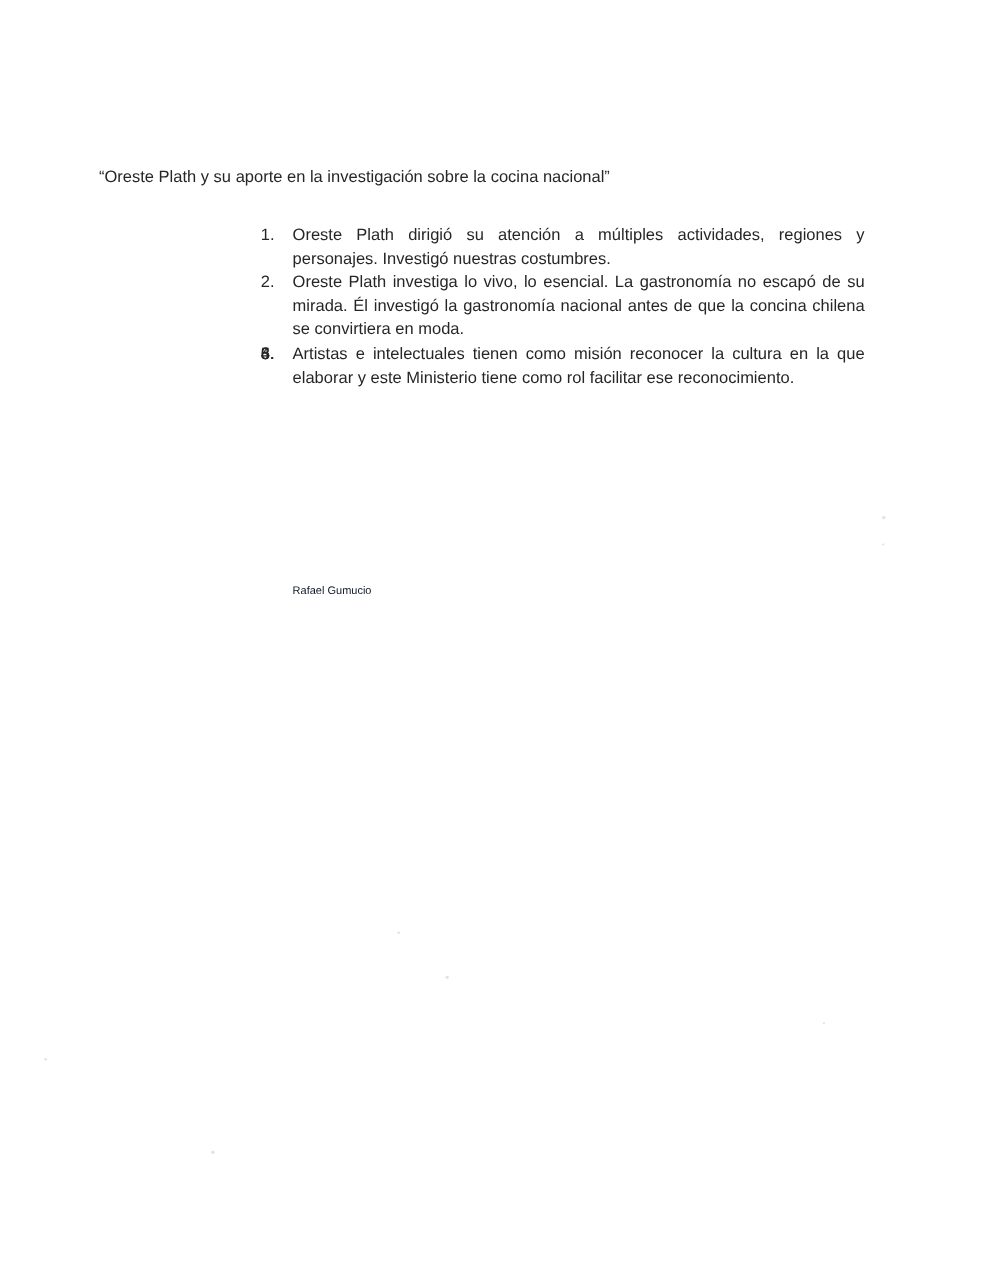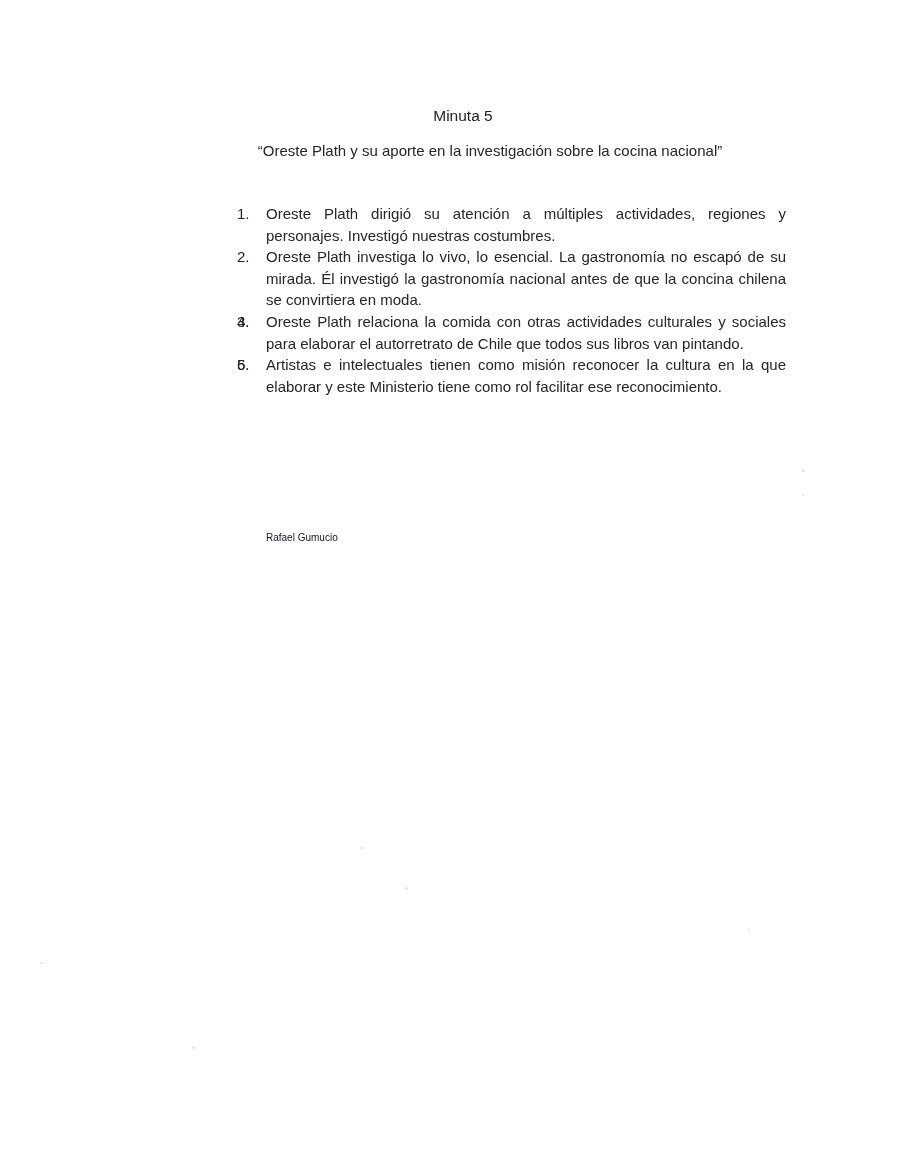--- a/index.html
+++ b/index.html
@@ -21,24 +21,24 @@
     top: 106px;
     left: 63px;
     width: 800px;
     text-align: center;
     font-size: 15.5px;
     line-height: 20px;
     color: #1f1f1f;
   }
   .doc-subtitle {
     position: absolute;
-    top: 141px;
+    top: 151px;
     left: 90px;
     width: 800px;
-    text-align: center;
+    text-align: left;
     font-size: 15px;
     line-height: 20px;
     color: #262626;
   }
   ol.minuta-list {
     position: absolute;
     top: 203px;
     left: 237px;
     width: 549px;
     margin: 0;
@@ -85,39 +85,37 @@
   .speck.s4 { left: 405px; top: 887px; }
   .speck.s5 { left: 748px; top: 929px; width: 2px; height: 2px; }
   .speck.s6 { left: 40px;  top: 962px; width: 3px; height: 2px; }
   .speck.s7 { left: 192px; top: 1046px; }
 </style>
 </head>
 <body>
 
 <div class="page">
 
-  <div class="doc-title">Minuta 5</div>
 
   <div class="doc-subtitle">“Oreste Plath y su aporte en la investigación sobre la cocina nacional”</div>
 
   <ol class="minuta-list">
     <li>
       <span class="num">1.</span>
       <span class="txt">Oreste Plath dirigió su atención a múltiples actividades, regiones y personajes. Investigó nuestras costumbres.</span>
     </li>
     <li>
       <span class="num">2.</span>
       <span class="txt">Oreste Plath investiga lo vivo, lo esencial. La gastronomía no escapó de su mirada. Él investigó la gastronomía nacional antes de que la concina chilena se convirtiera en moda.</span>
     </li>
     <li>
       <span class="num">3.</span>
     </li>
     <li>
       <span class="num">4.</span>
-      <span class="txt">Oreste Plath relaciona la comida con otras actividades culturales y sociales para elaborar el autorretrato de Chile que todos sus libros van pintando.</span>
     </li>
     <li>
       <span class="num">5.</span>
     </li>
     <li>
       <span class="num">6.</span>
       <span class="txt">Artistas e intelectuales tienen como misión reconocer la cultura en la que elaborar y este Ministerio tiene como rol facilitar ese reconocimiento.</span>
     </li>
   </ol>
 

